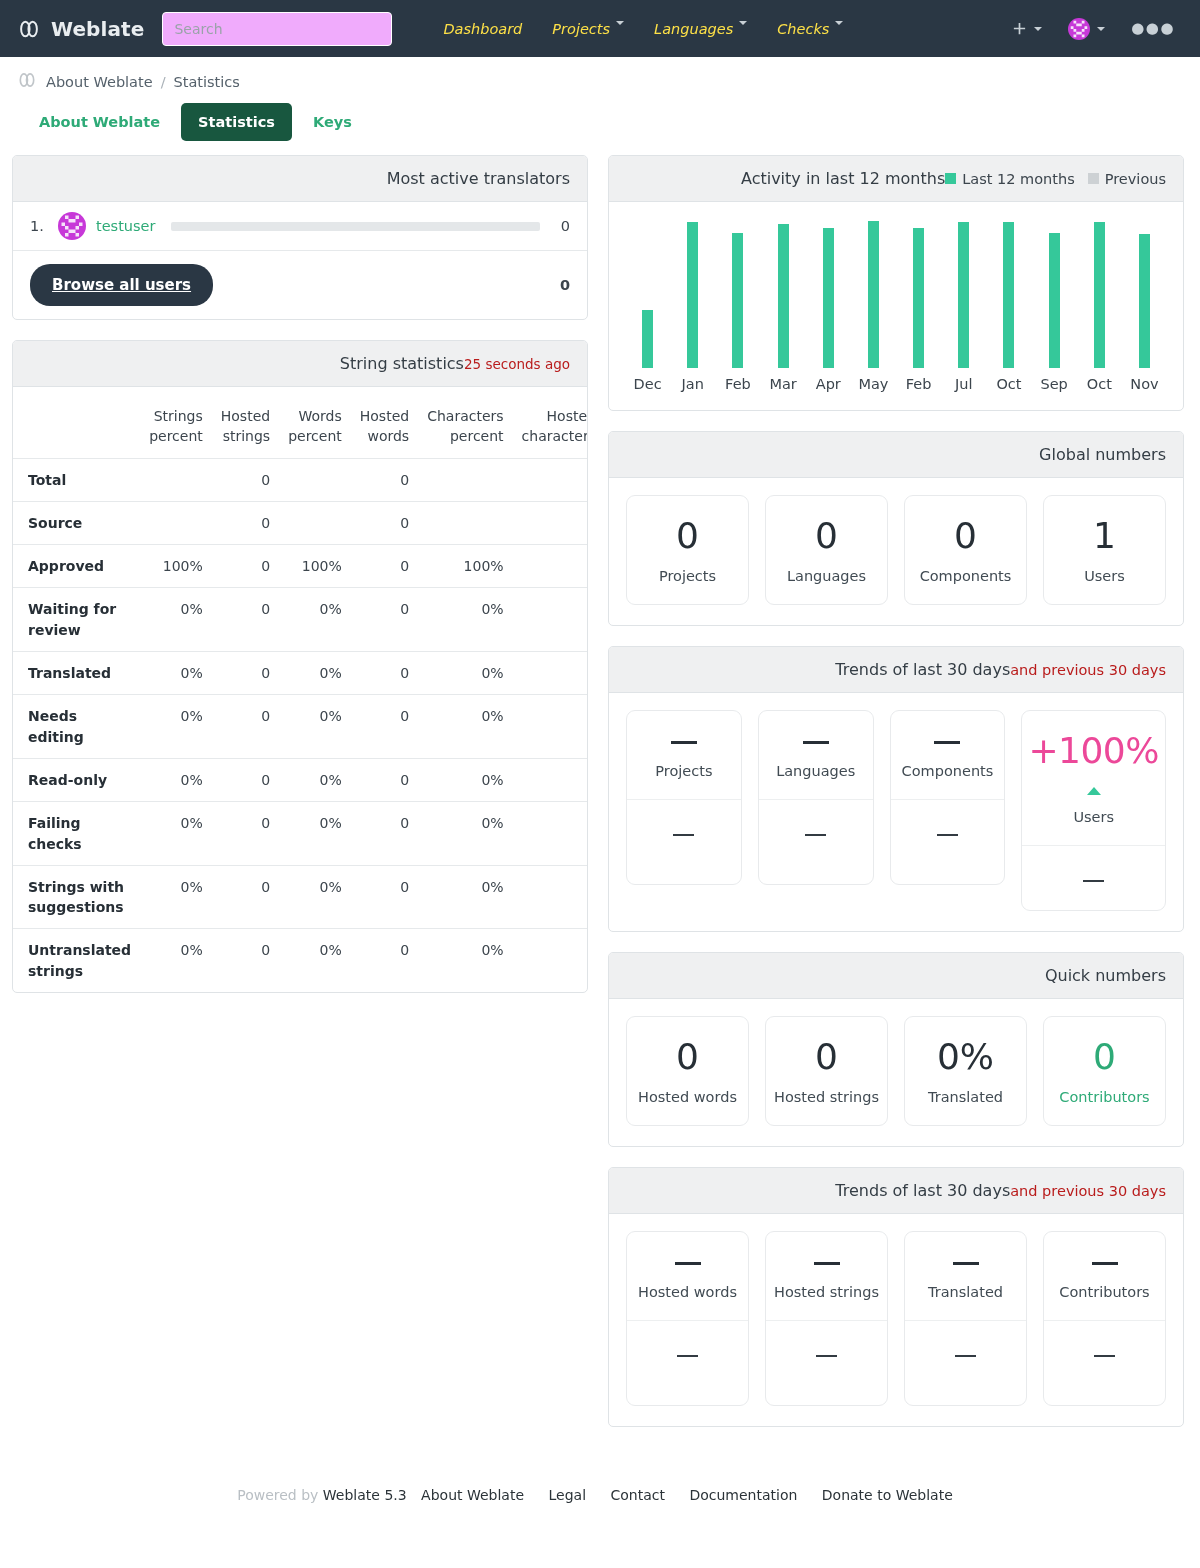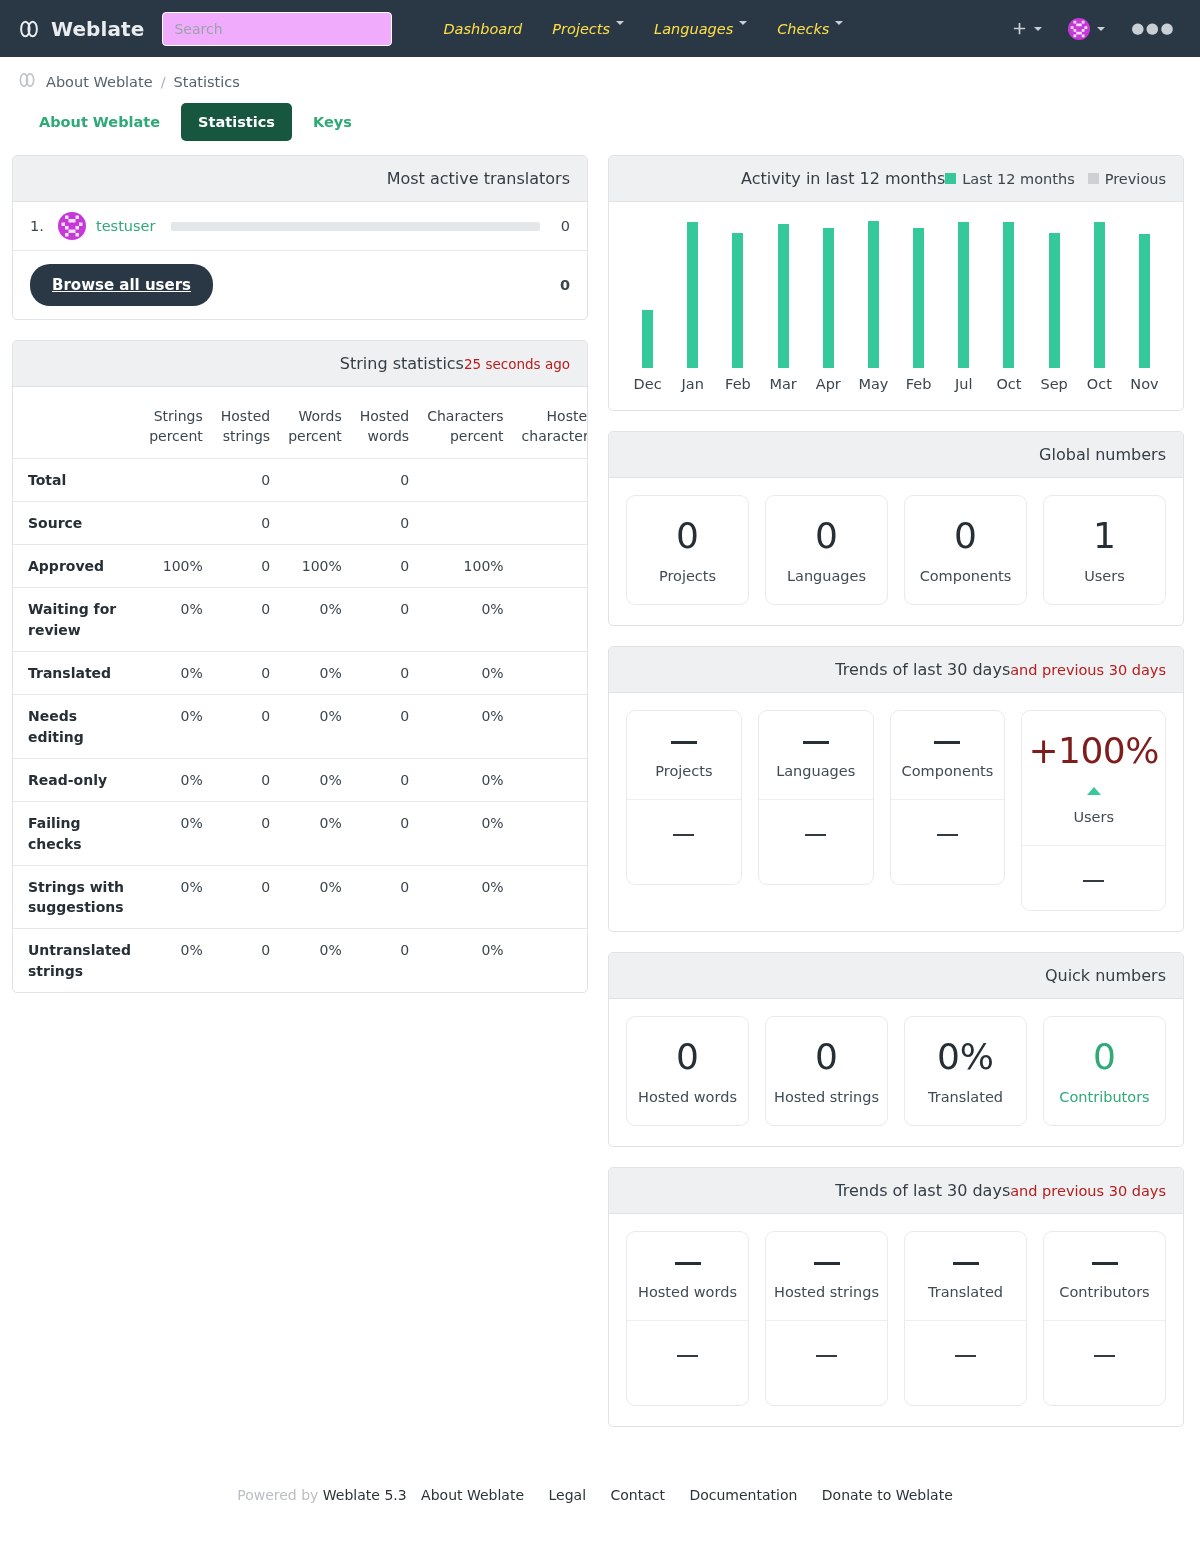--- a/index.html
+++ b/index.html
@@ -223,21 +223,21 @@
   .dash { display: inline-block; width: 26px; height: 3px; background: #272f36; vertical-align: middle; }
   .dash.sm { width: 21px; height: 2px; background: #333b42; }
   .card .sep { border-top: 1px solid #edeff0; margin: 20px -6px 0 -6px; padding: 26px 0 22px 0; }
   .tri-up {
     width: 0; height: 0;
     border-left: 7px solid transparent;
     border-right: 7px solid transparent;
     border-bottom: 8px solid #35c89a;
     margin: 18px auto 0 auto;
   }
-  .pct-big { font-size: 36px; line-height: 1; color: #7f1d1d; letter-spacing: -.5px; }
+  .pct-big { font-size: 36px; line-height: 1; color: #ec4899; letter-spacing: -.5px; }
 
   
   .footer {
     text-align: center;
     padding: 40px 0 26px 0;
     font-size: 14px;
   }
   .footer a { color: #2b3338; text-decoration: none; margin: 0 10px; }
   .footer .pb { color: #b9bfc4; }
   .footer .pb strong { color: #2b3338; font-weight: 400; }

